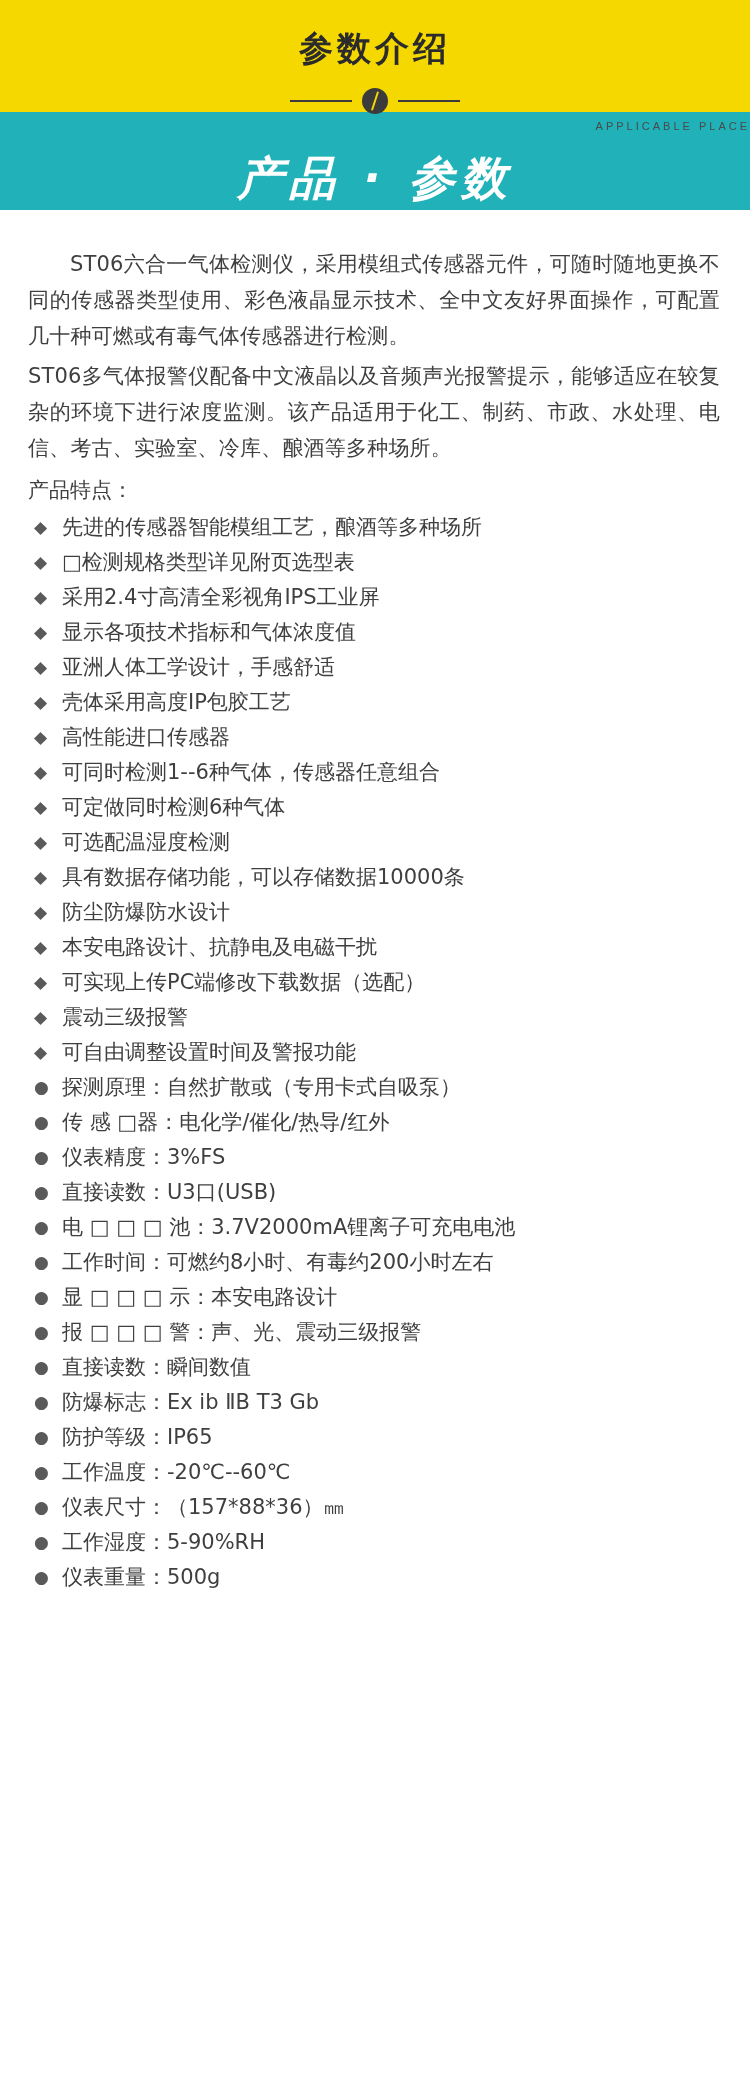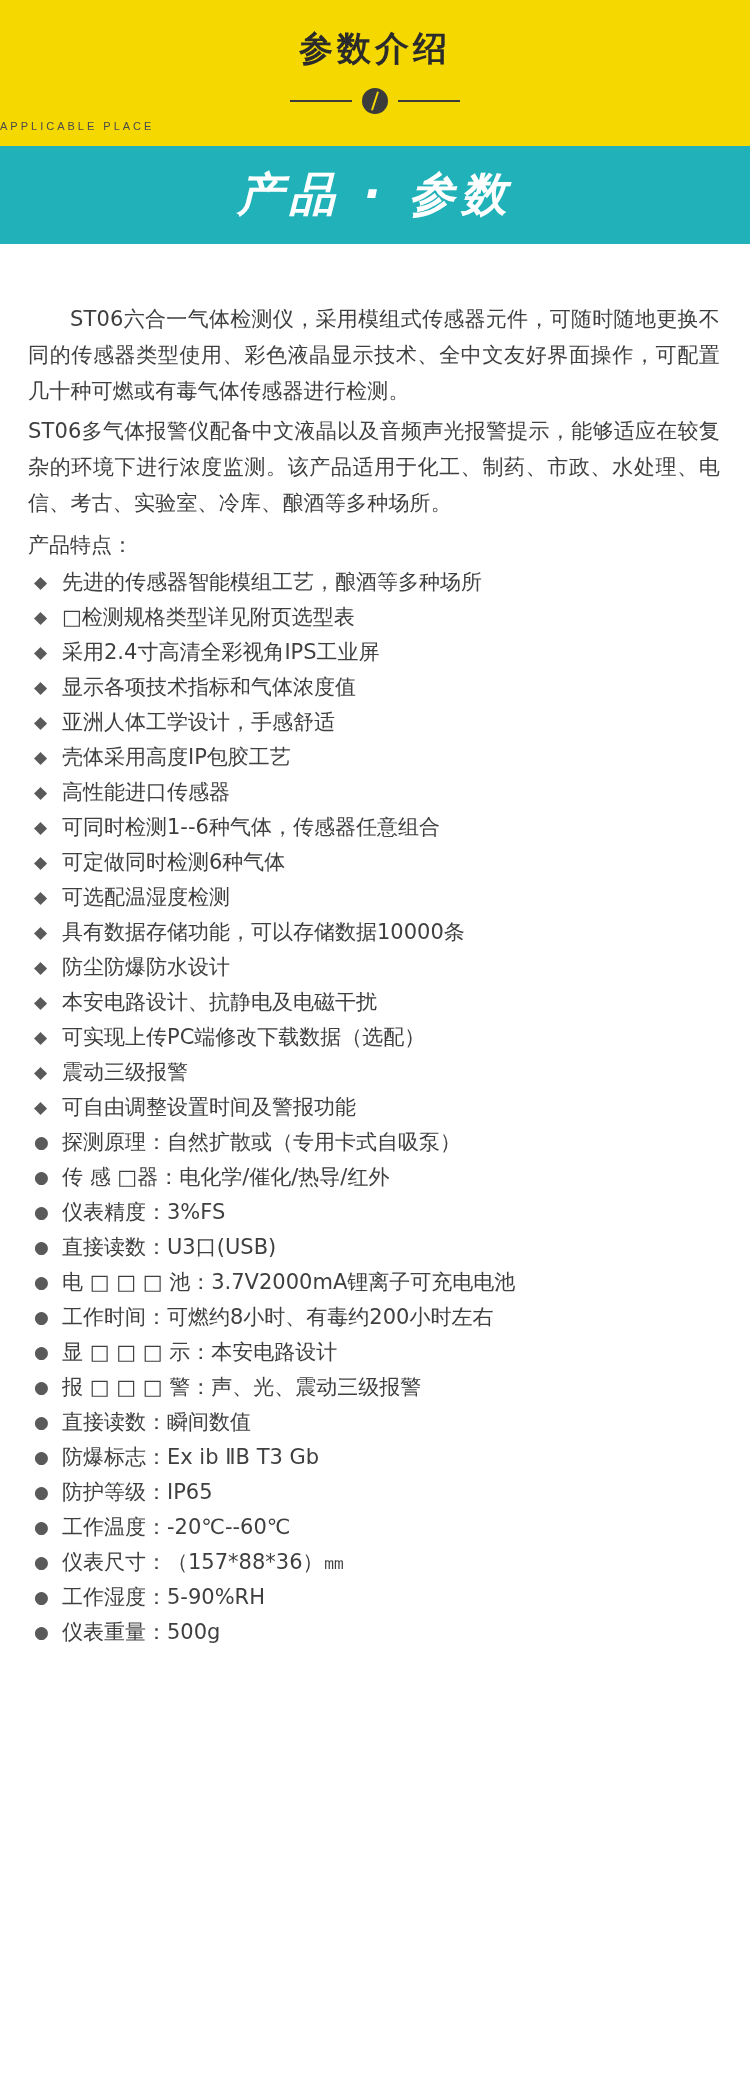--- a/index.html
+++ b/index.html
@@ -16,21 +16,21 @@
   .page {
     width: 750px;
     height: 2100px;
     position: relative;
     background: #ffffff;
   }
 
   
   .banner-yellow {
     width: 750px;
-    height: 146px;
+    height: 112px;
     background: #f5d800;
     position: relative;
     box-sizing: border-box;
     padding-left: 28px;
   }
   .banner-yellow .title {
     position: absolute;
     top: 26px;
     left: 0;
     width: 750px;
@@ -74,47 +74,47 @@
     margin-left: -1px;
     background: #f5d800;
     border-radius: 2px;
     transform: rotate(18deg);
   }
   .banner-yellow .sub {
     position: absolute;
     top: 120px;
     left: 0;
     width: 750px;
-    text-align: left;
+    text-align: right;
     font-size: 11px;
     letter-spacing: 3px;
     color: #4a4a4a;
   }
 
   
   .banner-teal {
     width: 750px;
     height: 98px;
     background: #20b2b8;
     display: flex;
-    align-items: center;
+    align-items: flex-end;
     justify-content: center;
   }
   .banner-teal .t {
     font-size: 46px;
     font-weight: bold;
     color: #ffffff;
     font-style: italic;
     letter-spacing: 6px;
     font-family: "DejaVu Sans", "Liberation Sans", sans-serif;
   }
 
   
   .content {
-    padding: 57px 30px 0 28px;
+    padding: 36px 30px 0 28px;
     box-sizing: border-box;
     color: #3f3f3f;
   }
   .para {
     font-size: 21px;
     line-height: 36px;
     text-align: justify;
     margin: 0 0 4px 0;
     letter-spacing: 0.2px;
     font-family: "DejaVu Sans", "Liberation Sans", sans-serif;

